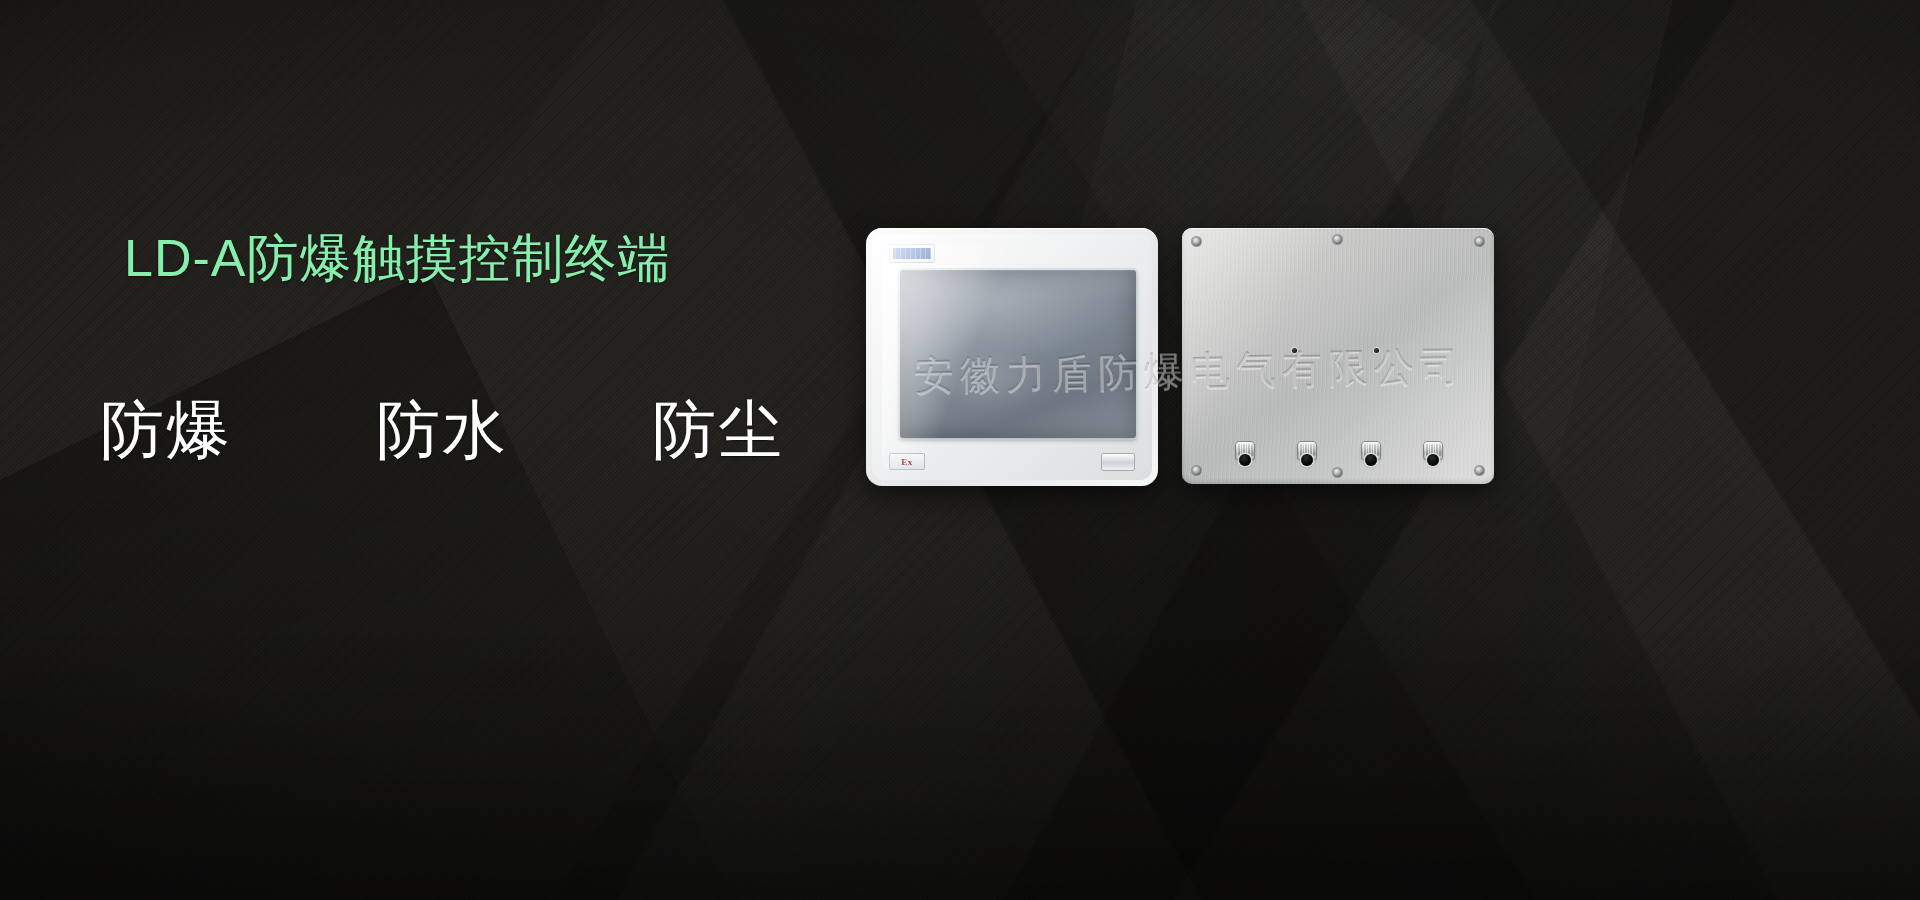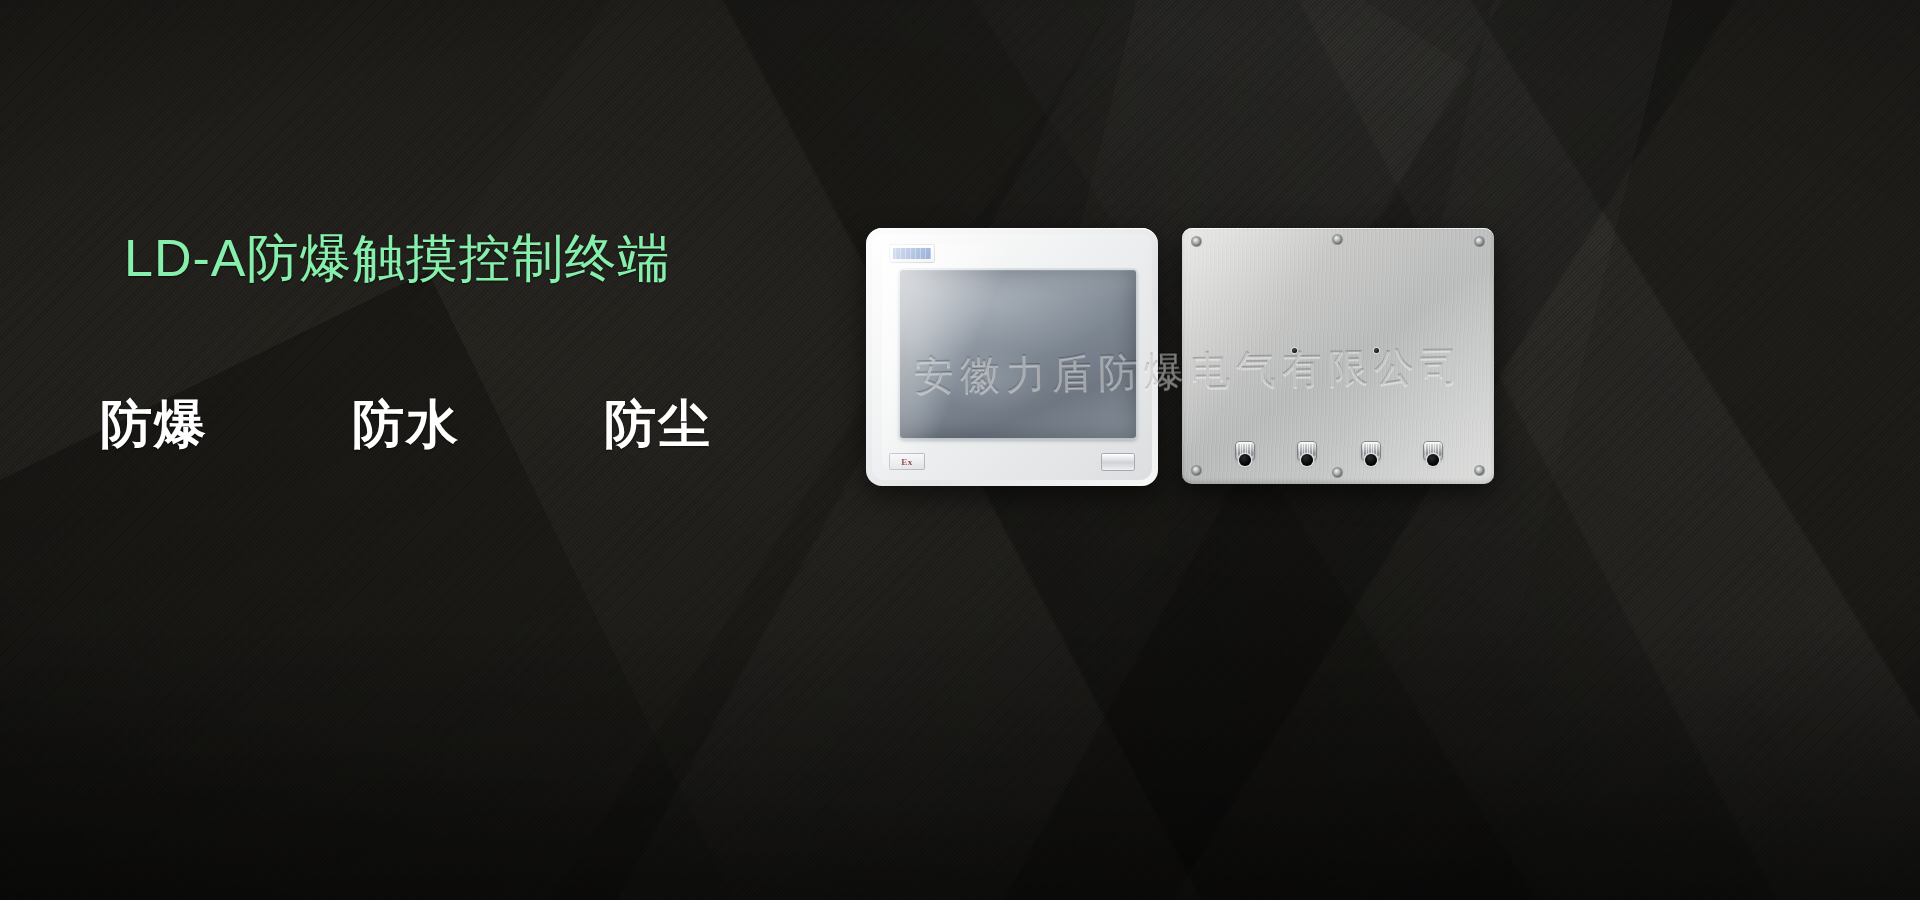--- a/index.html
+++ b/index.html
@@ -100,21 +100,21 @@
     position:absolute; left:124px; top:228px;
     font-size:52px; line-height:1.18; letter-spacing:1px;
     color:#86efac; font-weight:400; white-space:nowrap;
     text-shadow:0 1px 2px rgba(0,0,0,.6);
   }
   .features{
     position:absolute; left:100px; top:398px;
     width:700px; display:flex; align-items:center;
   }
   .feature{
-    font-size:52px; line-height:1; color:#ffffff; font-weight:700;
+    font-size:64px; line-height:1; color:#ffffff; font-weight:400;
     white-space:nowrap; letter-spacing:2px;
     text-shadow:0 1px 2px rgba(0,0,0,.6);
   }
   .fgap{ width:144px; flex:0 0 auto; }
 
   
   .products{ position:absolute; left:0; top:0; width:1920px; height:722px; }
 
   
   .front{

